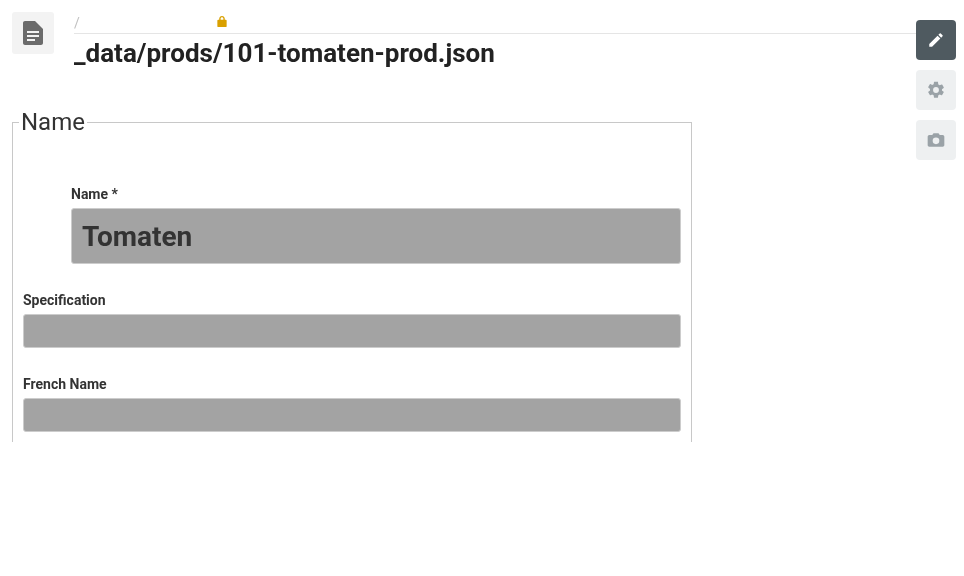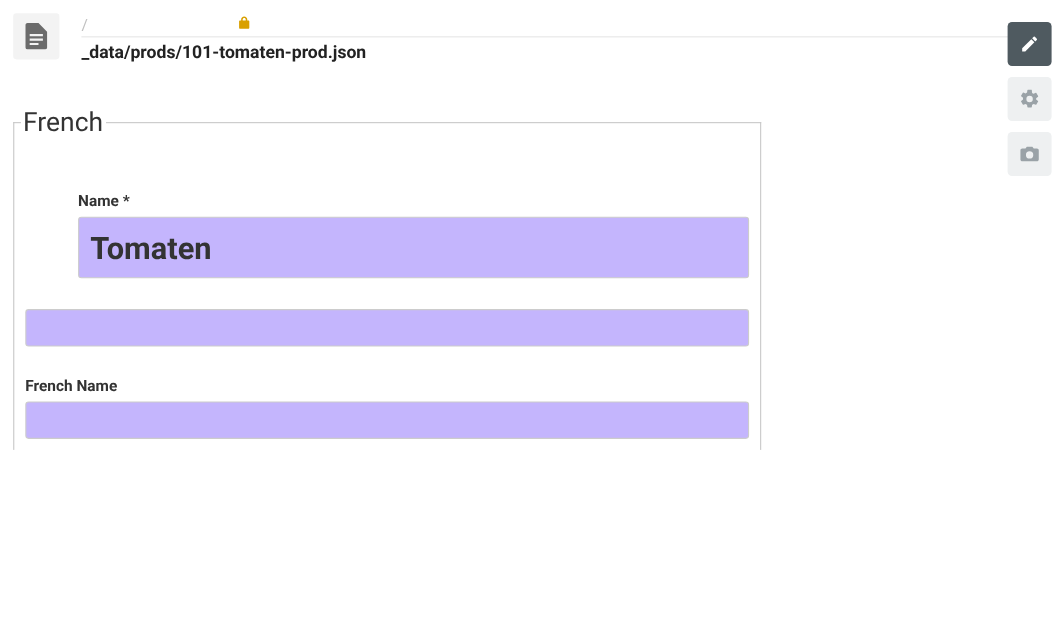--- a/index.html
+++ b/index.html
@@ -47,21 +47,21 @@
     .breadcrumb-sep {
       color: #c0c0c0;
       font-size: 14px;
     }
     .lock-icon {
       color: #d9a000;
       font-size: 13px;
       margin-left: 130px;
     }
     .file-path {
-      font-size: 16px;
+      font-size: 26px;
       font-weight: 700;
       color: #222;
       margin-top: 4px;
     }
 
     
     .action-rail {
       position: absolute;
       top: 20px;
       right: 8px;
@@ -112,21 +112,21 @@
       display: block;
       margin-bottom: 6px;
     }
     .text-input {
       width: 100%;
       border: 1px solid #ccc;
       border-radius: 3px;
       padding: 6px 10px;
       font-size: 15px;
       color: #444;
-      background: #c4b5fd;
+      background: #a3a3a3;
       height: 34px;
       font-family: inherit;
     }
     .text-input.large {
       height: 56px;
       font-size: 28px;
       font-weight: 700;
       color: #333;
     }
   </style>
@@ -165,28 +165,29 @@
   </button>
   <button class="rail-btn muted">
     <svg width="20" height="18" viewBox="0 0 24 20">
         <path d="M9 2l-1.5 2H4c-1.1 0-2 .9-2 2v10c0 1.1.9 2 2 2h16c1.1 0 2-.9 2-2V6c0-1.1-.9-2-2-2h-3.5L15 2H9zm3 13a4 4 0 1 1 0-8 4 4 0 0 1 0 8z"></path>
       </svg>
   </button>
 </div>
 
 <div class="form-wrap">
   <fieldset>
-    <legend>French</legend>
+    <legend>Name</legend>
 
     <div class="field first">
       <label class="field-label">Name *</label>
       <input class="text-input large" value="Tomaten" style="">
     </div>
 
     <div class="field">
+      <label class="field-label">Specification</label>
       <input class="text-input" value="" style="">
     </div>
 
 
 
     <div class="field">
       <label class="field-label">French Name</label>
       <input class="text-input" value="" style="">
     </div>
   </fieldset>

